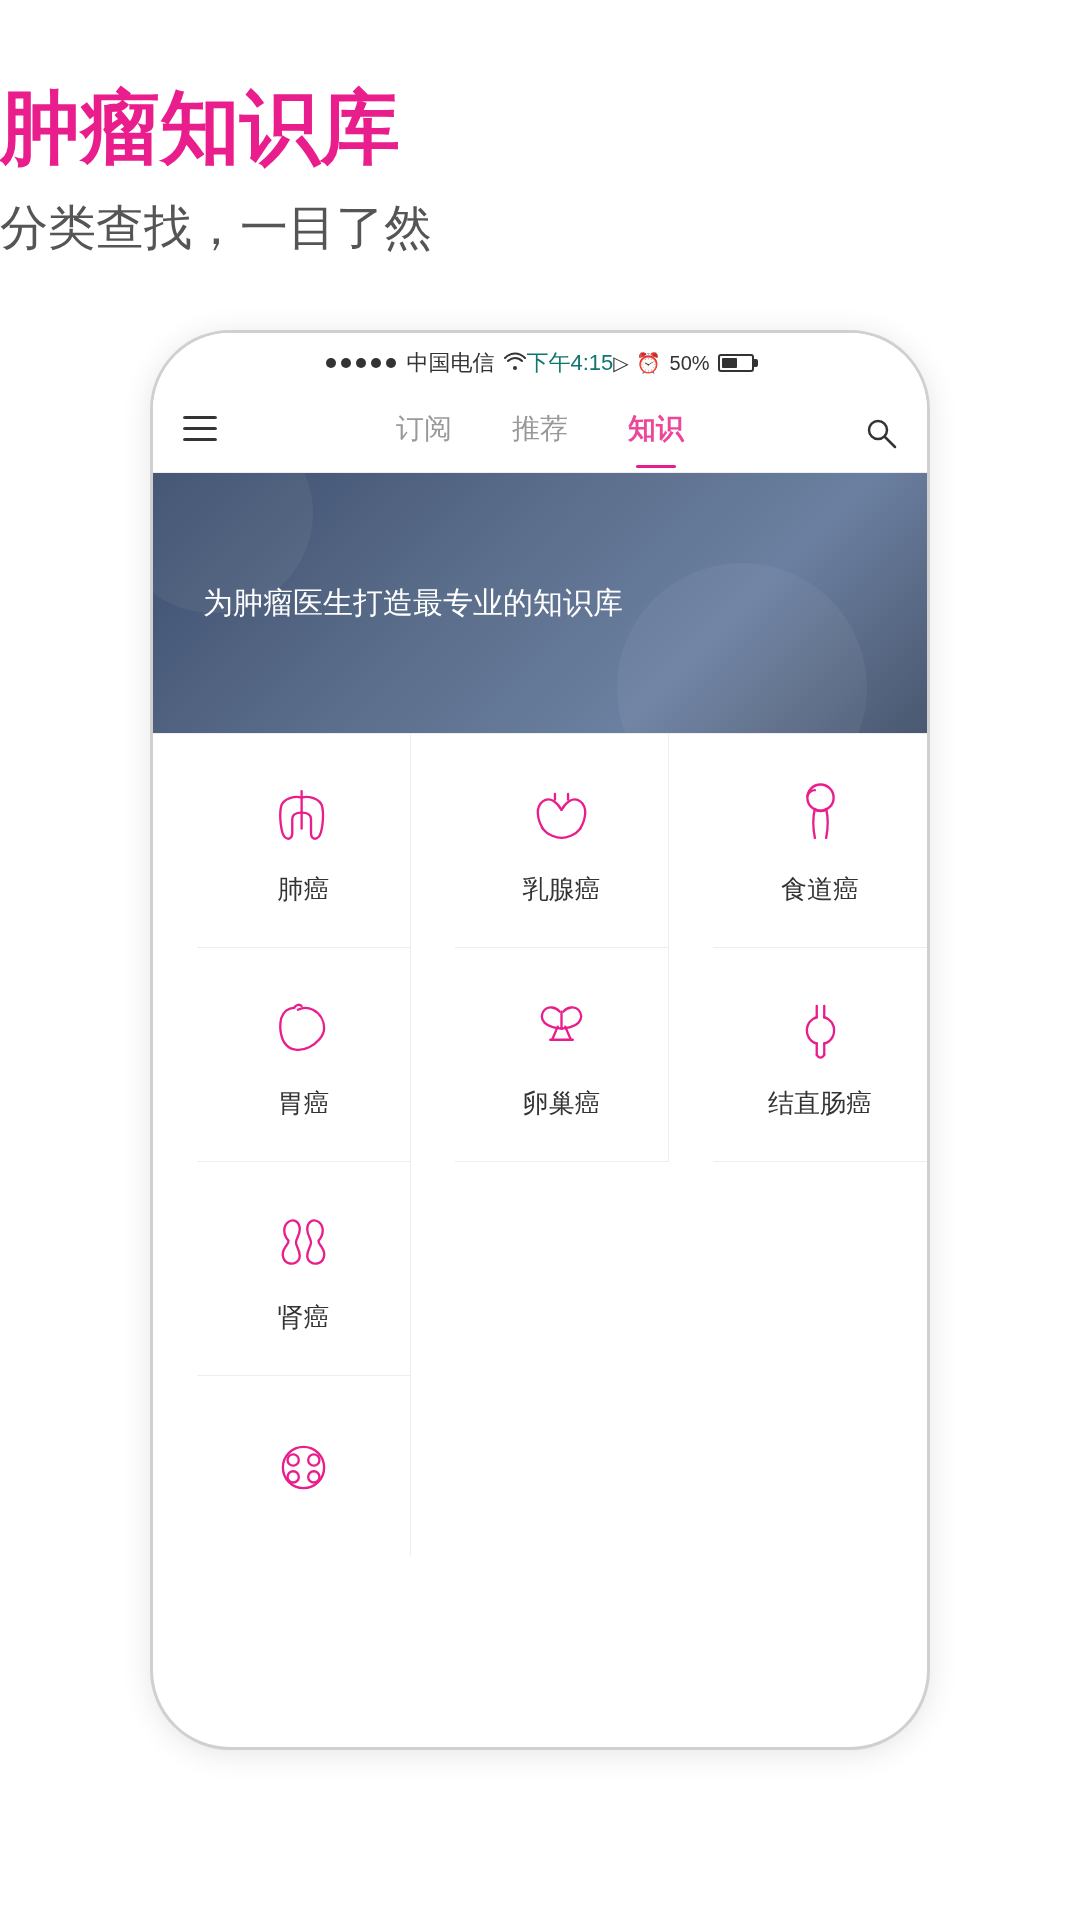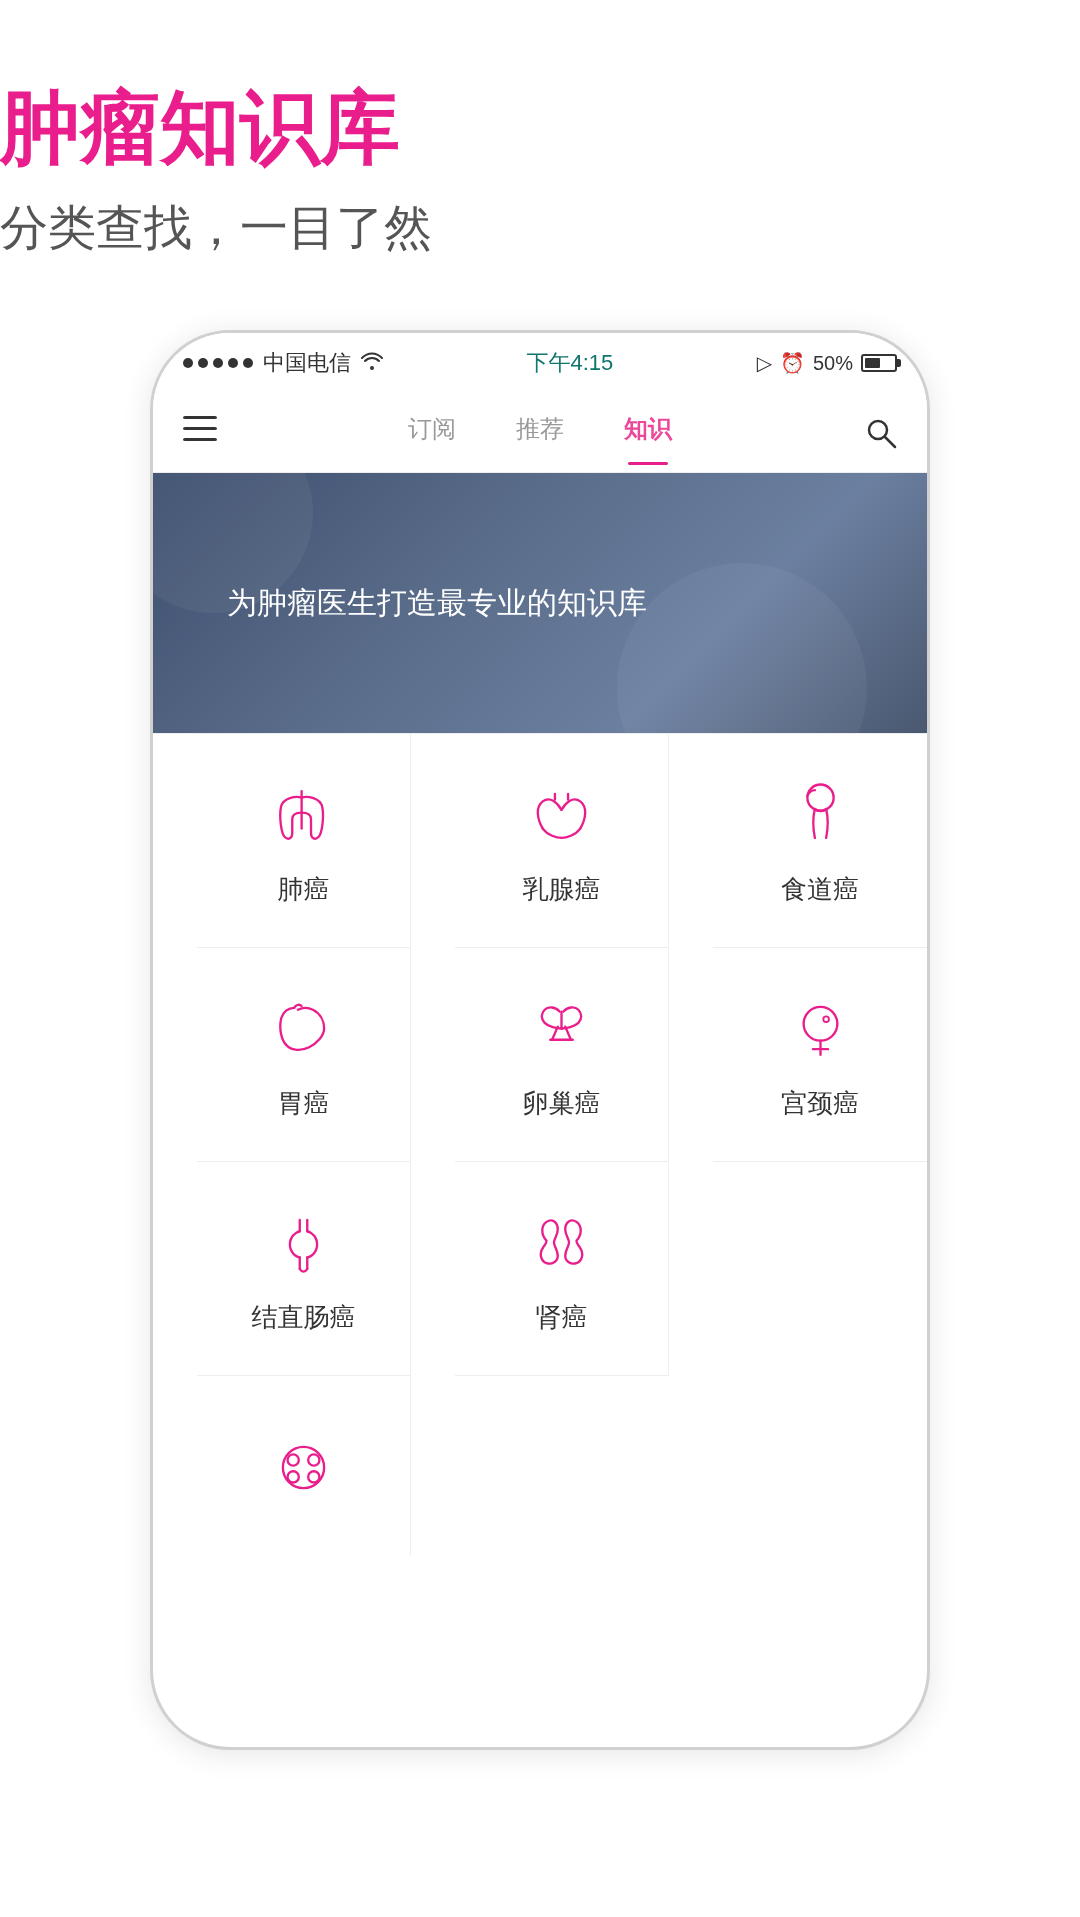--- a/index.html
+++ b/index.html
@@ -46,21 +46,21 @@
       position: relative;
       box-shadow: 0 4px 30px rgba(0,0,0,0.1);
     }
 
     
     .status-bar {
       height: 60px;
       background: #fff;
       display: flex;
       align-items: center;
-      justify-content: space-between;
+      justify-content: center;
       padding: 0 30px;
       font-size: 22px;
       color: #333;
     }
     .status-left {
       display: flex;
       align-items: center;
       gap: 10px;
     }
     .status-dots {
@@ -120,21 +120,21 @@
       cursor: pointer;
       flex: 0 0 60px;
     }
     .nav-tabs {
       flex: 1;
       display: flex;
       justify-content: center;
       gap: 60px;
     }
     .nav-tab {
-      font-size: 24px;
+      font-size: 28px;
       color: #999;
       cursor: pointer;
       padding-bottom: 8px;
       position: relative;
     }
     .nav-tab.active {
       color: #ec4899;
       font-weight: 600;
     }
     .nav-tab.active::after {
@@ -157,21 +157,21 @@
       cursor: pointer;
     }
 
     
     .banner {
       width: 100%;
       height: 260px;
       background: linear-gradient(135deg, #3d4e6e 0%, #5a6d8a 40%, #6b7fa0 70%, #4a5870 100%);
       display: flex;
       align-items: center;
-      padding: 0 74px;
+      padding: 0 50px;
       position: relative;
       overflow: hidden;
     }
     .banner::before {
       content: '';
       position: absolute;
       top: -60px; left: -40px;
       width: 200px; height: 200px;
       background: rgba(255,255,255,0.05);
       border-radius: 50%;
@@ -349,31 +349,20 @@
             <path d="M40 40 C35 40 26 38 22 34 C18 30 18 24 22 20 C26 16 34 17 38 22"></path>
             <path d="M40 40 C45 40 54 38 58 34 C62 30 62 24 58 20 C54 16 46 17 42 22"></path>
             <line x1="36" y1="38" x2="30" y2="52"></line>
             <line x1="44" y1="38" x2="50" y2="52"></line>
             <path d="M28 52 L52 52"></path>
           </svg>
         </div>
         <span class="cancer-label">卵巢癌</span>
       </div>
 
-      <div class="cancer-cell">
-        <div class="cancer-icon">
-          <svg viewBox="0 0 80 80" fill="none" stroke="#e91e8c" stroke-width="2.5" stroke-linecap="round" stroke-linejoin="round">
-            <circle cx="40" cy="35" r="18"></circle>
-            <line x1="40" y1="53" x2="40" y2="68"></line>
-            <line x1="32" y1="62" x2="48" y2="62"></line>
-            <circle cx="46" cy="30" r="3" stroke="#e91e8c" stroke-width="2"></circle>
-          </svg>
-        </div>
-        <span class="cancer-label">宫颈癌</span>
-      </div>
 
       <div class="cancer-cell">
         <div class="cancer-icon">
           <svg viewBox="0 0 80 80" fill="none" stroke="#e91e8c" stroke-width="2.5" stroke-linecap="round" stroke-linejoin="round">
             <path d="M36 16 L36 28"></path>
             <path d="M44 16 L44 28"></path>
             <path d="M36 28 C36 28 28 30 26 38 C24 46 28 54 36 56"></path>
             <path d="M44 28 C44 28 52 30 54 38 C56 46 52 54 44 56"></path>
             <path d="M36 56 C36 60 36 64 36 68"></path>
             <path d="M44 56 C44 60 44 64 44 68"></path>

